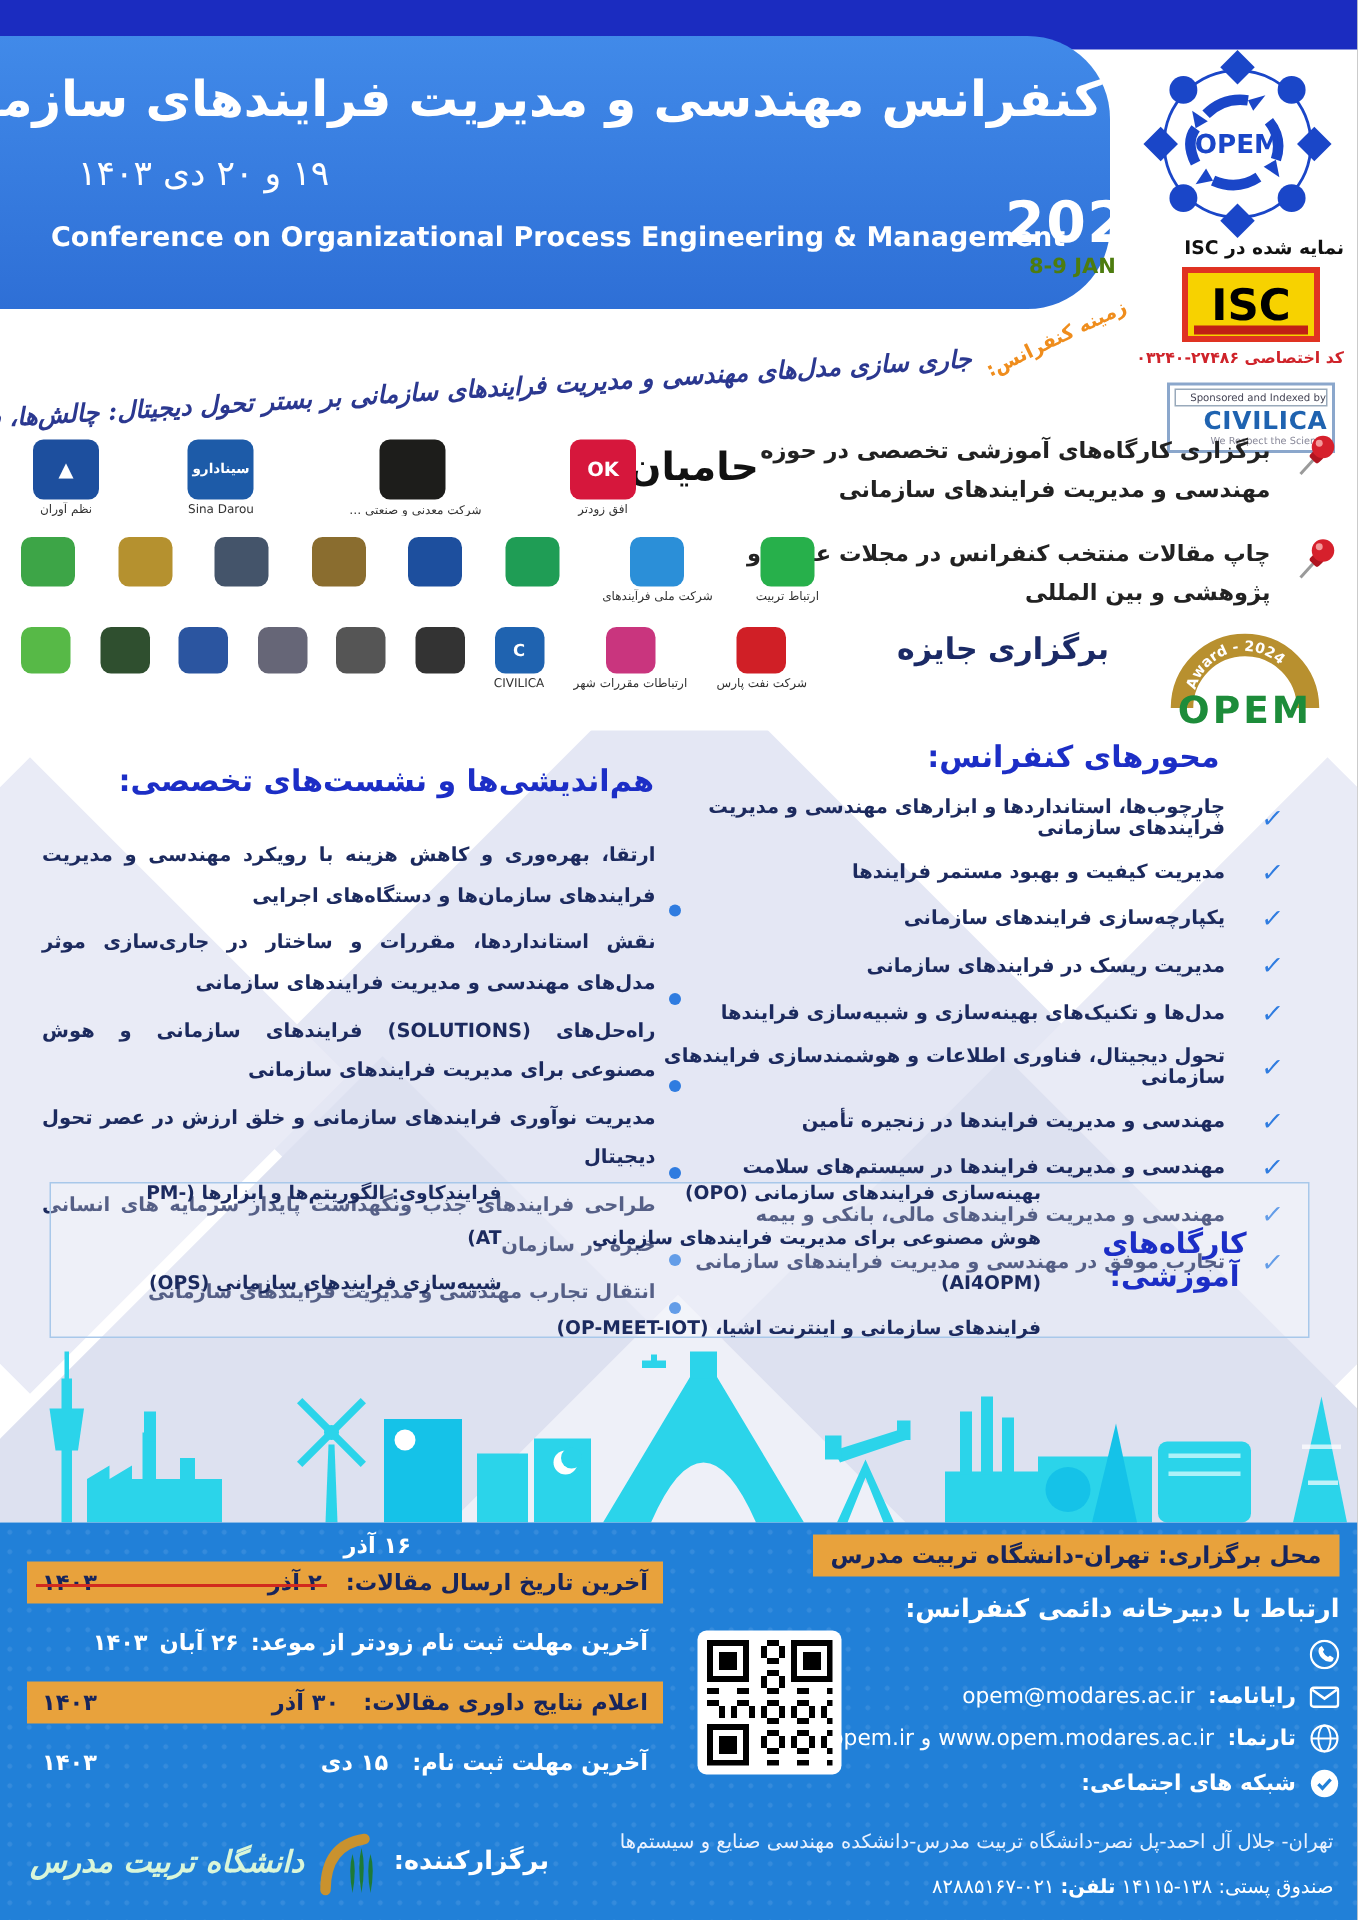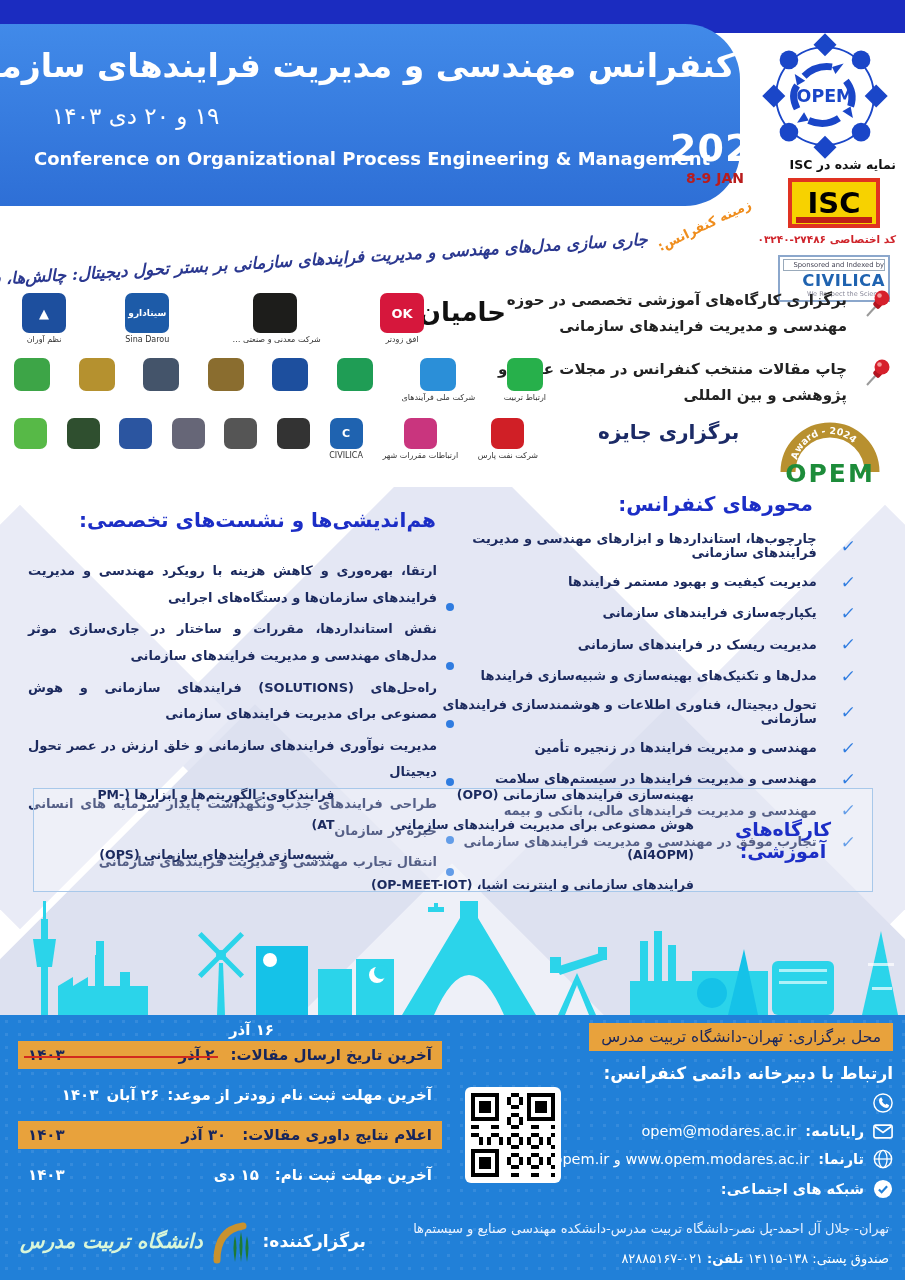--- a/index.html
+++ b/index.html
@@ -7,21 +7,21 @@
   .poster { position:relative; width:905px; height:1280px; margin:0 auto; background:#fff; overflow:hidden; }
 
   
   .top-strip { position:absolute; top:0; left:0; width:905px; height:33px; background:#1b2cc0; }
   .header-panel { position:absolute; top:24px; left:-60px; width:800px; height:182px; border-radius:55px;
       background:linear-gradient(180deg,#418ae9 0%,#2e6fd6 100%); }
   .h-title { position:absolute; top:46px; right:170px; color:#fff; font-size:33px; font-weight:bold; direction:rtl; white-space:nowrap; z-index:3; }
   .h-date  { position:absolute; top:103px; left:52px; color:#fff; font-size:23px; direction:rtl; z-index:3; }
   .h-en    { position:absolute; top:148px; left:34px; color:#fff; font-size:18px; font-weight:bold; z-index:3; }
   .h-year  { position:absolute; top:126px; left:670px; color:#fff; font-size:38px; font-weight:bold; z-index:3; letter-spacing:1px; }
-  .h-jan   { position:absolute; top:170px; left:686px; color:#b91c1c; font-size:14px; font-weight:bold; z-index:3; }
+  .h-jan   { position:absolute; top:170px; left:686px; color:#4d7c0f; font-size:14px; font-weight:bold; z-index:3; }
   .opem-logo { position:absolute; top:32px; left:752px; width:146px; height:128px; }
 
   
   .isc-block { position:absolute; top:157px; left:772px; width:124px; text-align:right; }
   .isc-indexed { font-size:12.5px; font-weight:bold; color:#111; direction:rtl; }
   .isc-box { margin:6px auto 0; width:92px; height:50px; border:4px solid #e03222; background:#f7d200;
       display:flex; align-items:center; justify-content:center; font-size:29px; font-weight:bold; color:#000; position:relative; }
   .isc-box::after { content:""; position:absolute; bottom:1px; left:4px; right:4px; height:6px; background:#c02015; }
   .isc-code { margin-top:5px; font-size:10.5px; font-weight:bold; color:#cf232a; direction:rtl; white-space:nowrap; }
   .civilica { margin:10px auto 0; width:112px; border:2px solid #8ba7cc; background:#fff; padding:2px 3px; }
@@ -92,21 +92,21 @@
   .new-date { width:max-content; margin-right:168px; color:#fff; font-size:15px; font-weight:bold; margin-bottom:2px; }
   .date-row { display:flex; align-items:center; padding:5px 10px; margin-bottom:12px; font-size:15px; font-weight:bold; direction:rtl; }
   .date-row.hl { background:#e8a23c; color:#17255c; }
   .date-row.plain { color:#fff; }
   .date-row .spread { flex:1; display:flex; justify-content:space-between; margin-right:16px; }
   .date-row.inline { gap:8px; }
   .struck { position:relative; }
   .struck::after { content:""; position:absolute; left:-4px; right:-4px; top:54%; height:2.5px; background:#d22a1e; }
 
   .contact { position:absolute; top:8px; right:12px; width:440px; direction:rtl; text-align:right; }
-  .venue { display:inline-block; background:#e8a23c; color:#17255c; font-size:15.5px; font-weight:normal; padding:5px 12px; }
+  .venue { display:inline-block; background:#e8a23c; color:#17255c; font-size:15.5px; font-weight:bold; padding:5px 12px; }
   .secretariat { margin-top:12px; color:#fff; font-size:17px; font-weight:bold; }
   .c-row { display:flex; direction:rtl; align-items:center; gap:9px; margin-top:10px; color:#fff; font-size:14.5px; }
   .c-row .lbl { font-weight:bold; }
   .c-row .val { direction:ltr; unicode-bidi:isolate; }
   .cicon { flex:0 0 20px; }
   .qr-wrap { position:absolute; top:64px; left:12px; width:96px; height:96px; background:#fff; border-radius:6px; padding:6px; }
   .qr-wrap svg { width:84px; height:84px; }
 
   .address { position:absolute; right:16px; bottom:44px; color:#eaf2ff; font-size:13px; direction:rtl; }
   .postal { position:absolute; right:16px; bottom:14px; color:#fff; font-size:13px; direction:rtl; }

